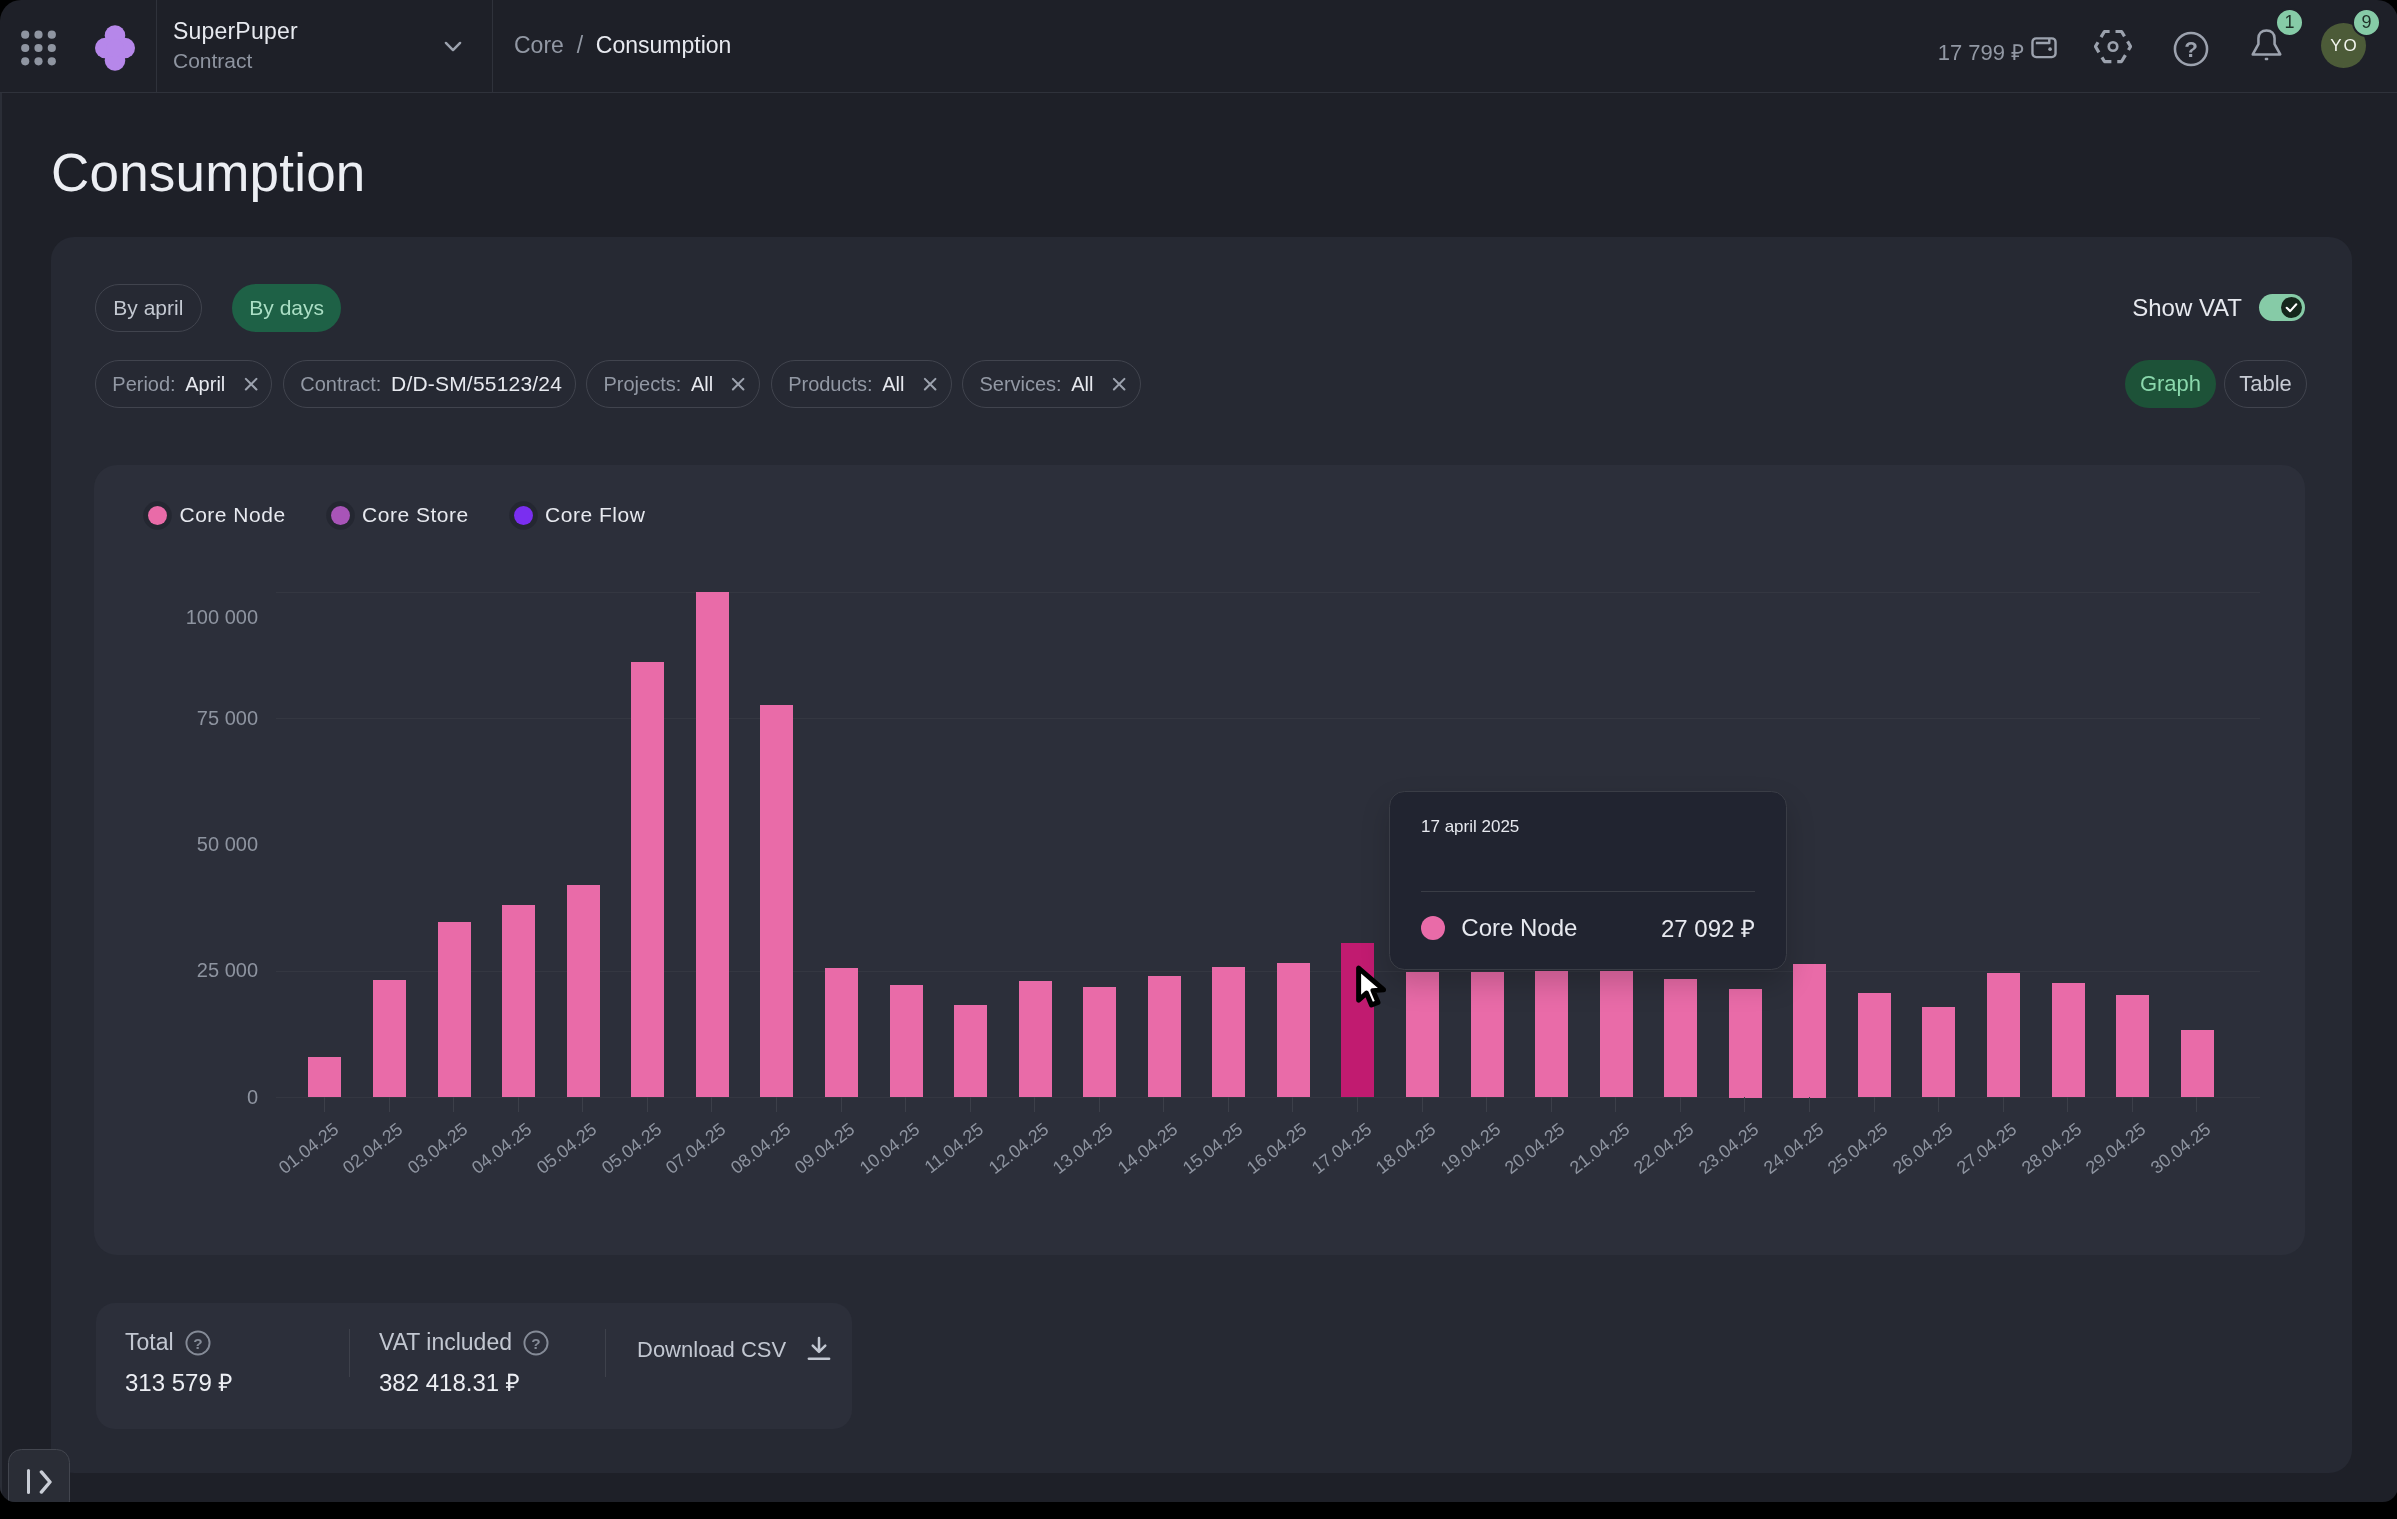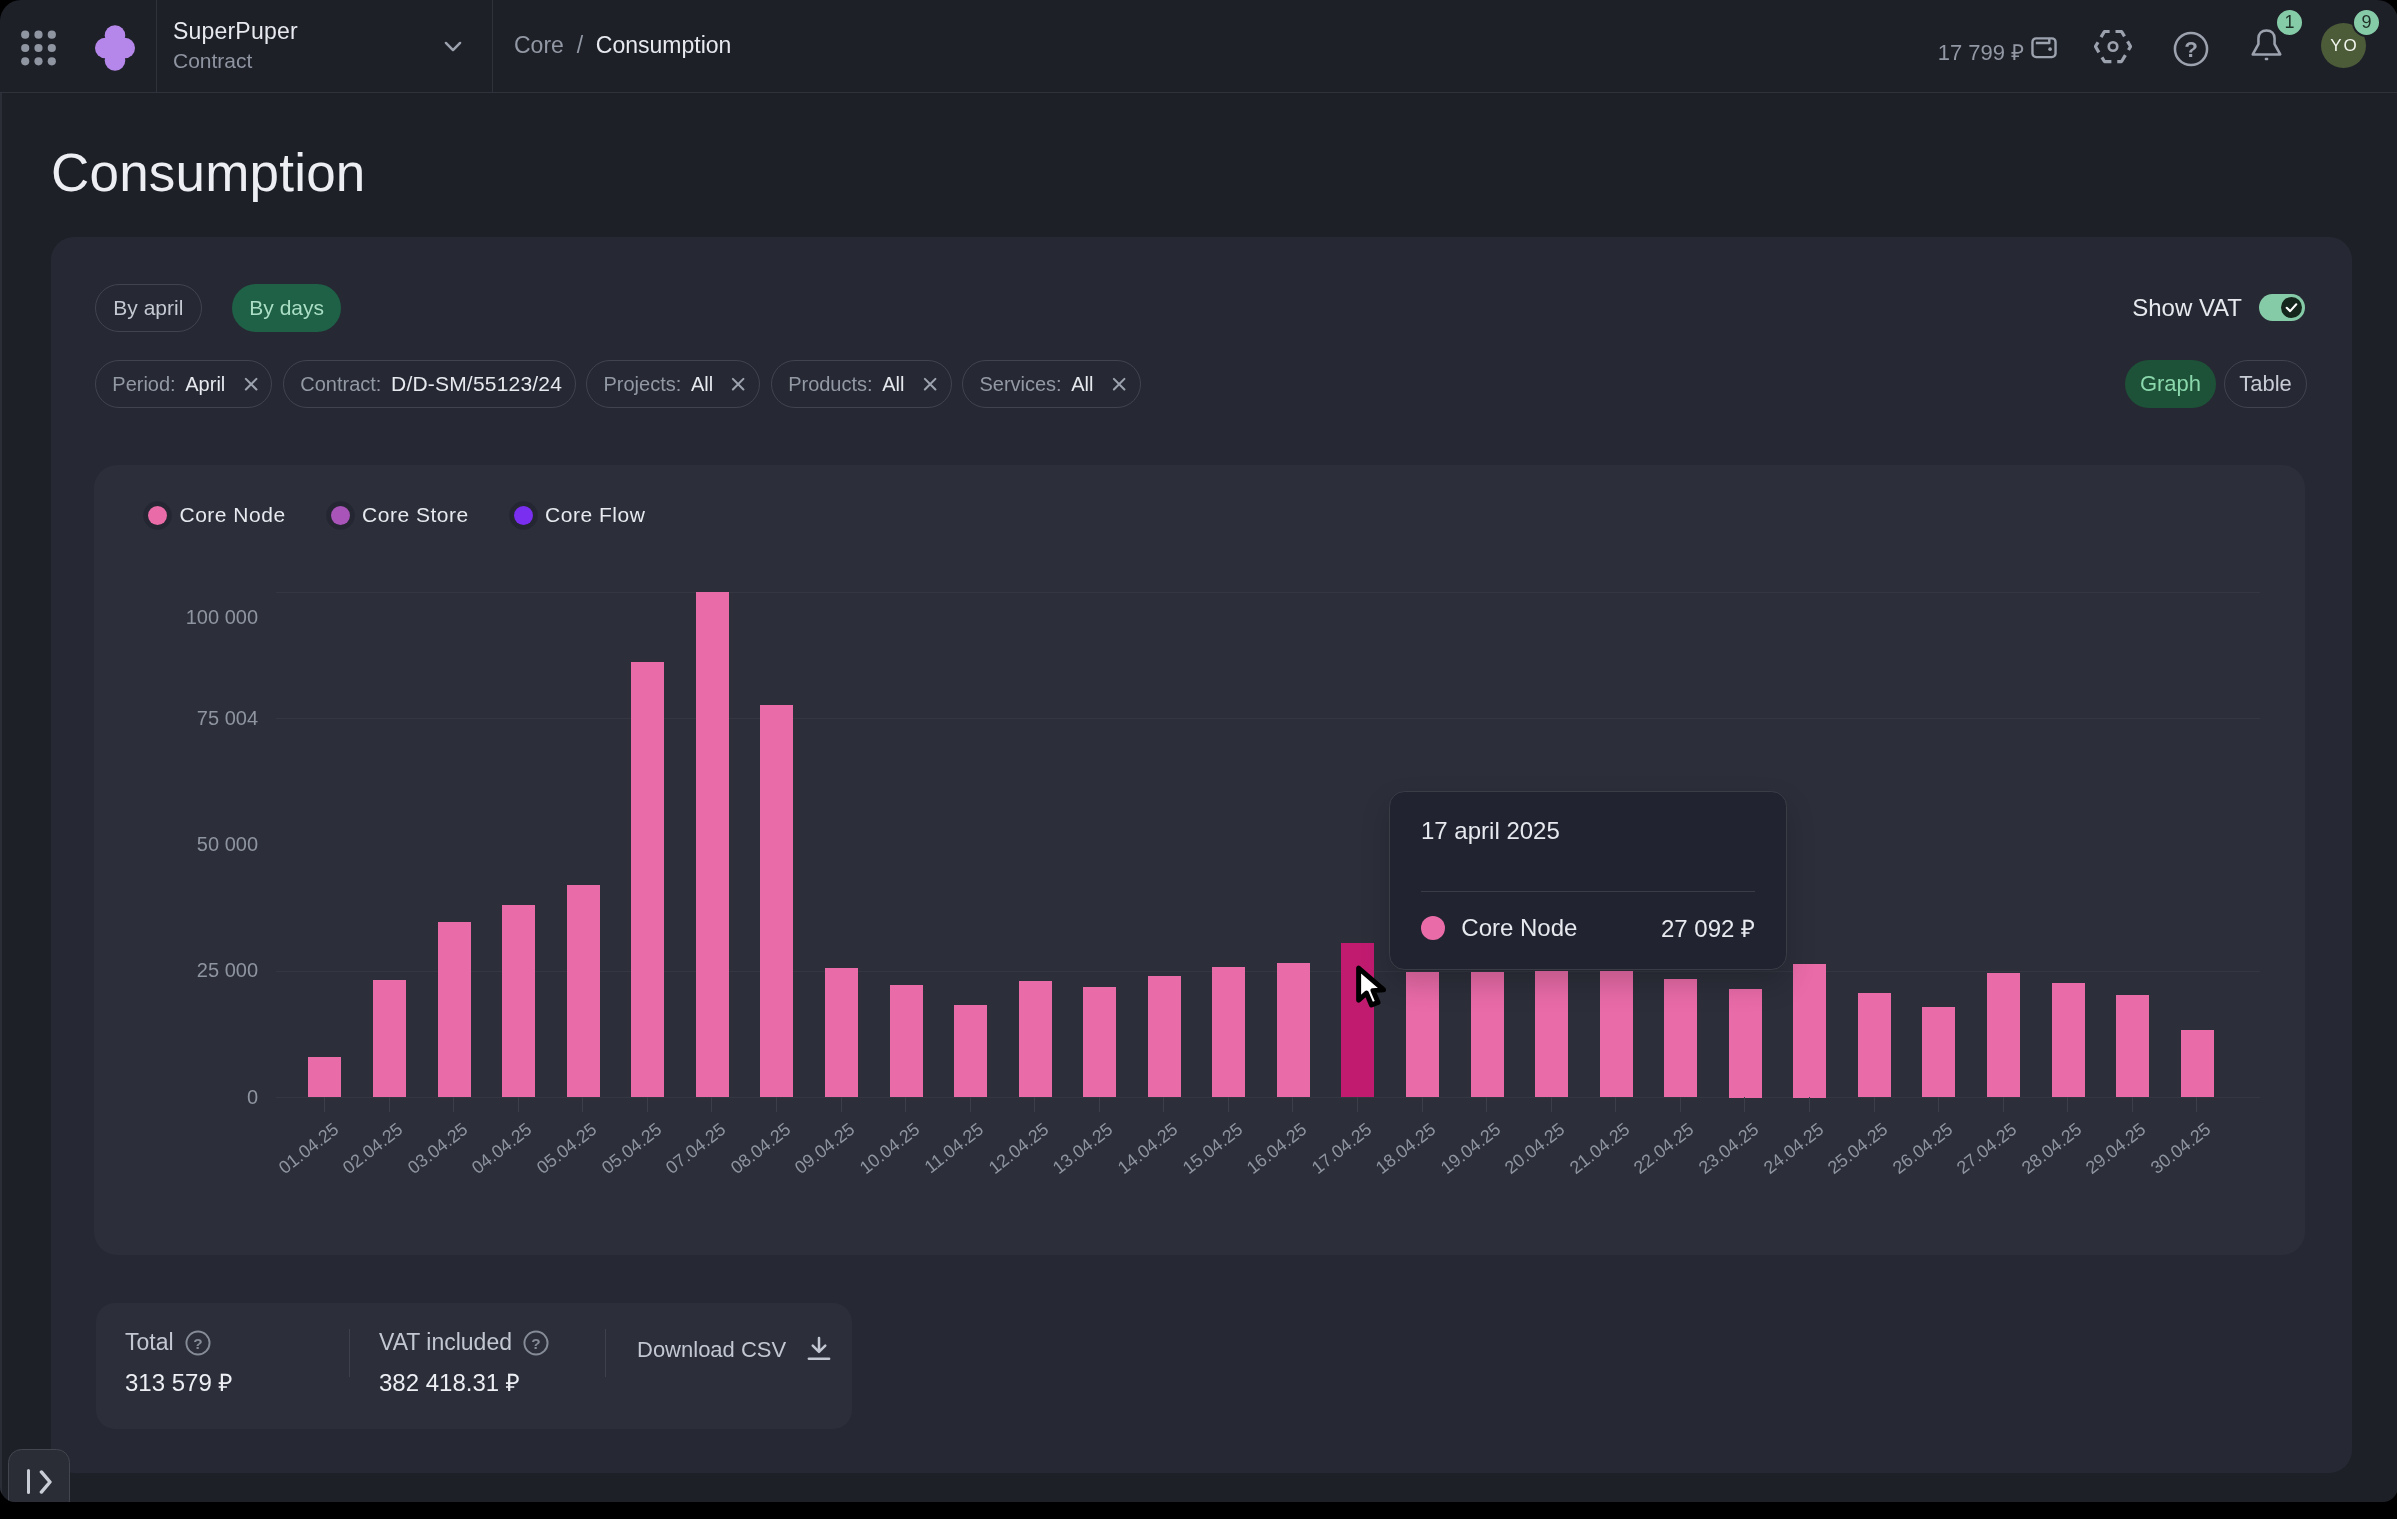--- a/index.html
+++ b/index.html
@@ -54,21 +54,21 @@
 .gline {position:absolute;left:276px;width:1984px;height:1px;background:#343741}
 .ylab {position:absolute;left:58px;width:200px;text-align:right;font-size:20px;color:#8E94A0;line-height:27px}
 .bar {position:absolute;width:33px}
 .tick {position:absolute;top:1097px;width:1.4px;height:15.4px;background:#3C3F49}
 .xlab {position:absolute;top:1119px;font-size:18px;color:#8E94A0;white-space:nowrap;
        transform:rotate(-38deg);transform-origin:100% 0}
 
 
 .tip {position:absolute;left:1389px;top:791px;width:398px;height:179px;border-radius:15.4px;
       background:#212430;border:1px solid #3A3D46;box-shadow:0 13.4px 29px rgba(0,0,0,.18)}
-.tip .t {position:absolute;left:31px;top:25px;font-size:24px;color:#E7E9EF}
+.tip .t {position:absolute;left:31px;top:25px;font-size:17px;color:#E7E9EF}
 .tip .d {position:absolute;left:31px;right:31px;top:99px;height:1px;background:#3A3D46}
 .tip .row {position:absolute;left:31px;right:31px;top:119px;display:flex;align-items:center;gap:16.3px;
            font-size:24px;color:#E7E9EF}
 .tip .val {margin-left:auto}
 
 
 .sum {position:absolute;left:96px;top:1303px;width:756px;height:126px;border-radius:19px;background:#2C2F3A}
 .slab {position:absolute;top:1329px;font-size:23px;color:#C2C7D1;display:flex;align-items:center;gap:11.5px}
 .sval {position:absolute;top:1365px;font-size:24px;font-weight:500;color:#EDEFF4}
 .sdiv {position:absolute;top:1329px;width:1px;height:48px;background:#3E414B}
@@ -197,21 +197,21 @@
 <div class="panel"></div>
 <div class="legend">
   <div class="litem"><div class="dot" style="background:#E96BA8"></div>Core Node</div>
   <div class="litem"><div class="dot" style="background:#A854B8"></div>Core Store</div>
   <div class="litem"><div class="dot" style="background:#7A2EF0"></div>Core Flow</div>
 </div>
 
 <div class="gline" style="top:592px"></div>
 <div class="ylab" style="top:604px">100 000</div>
 <div class="gline" style="top:718px"></div>
-<div class="ylab" style="top:705px">75 004</div>
+<div class="ylab" style="top:705px">75 000</div>
 <div class="ylab" style="top:831px">50 000</div>
 <div class="gline" style="top:971px"></div>
 <div class="ylab" style="top:957px">25 000</div>
 <div class="gline" style="top:1097px"></div>
 <div class="ylab" style="top:1084px">0</div>
 <div class="bar" style="left:308px;top:1057px;height:40px;background:#E96BA8"></div>
 <div class="tick" style="left:324px"></div>
 <div class="xlab" style="right:2068px">01.04.25</div>
 <div class="bar" style="left:373px;top:980px;height:117px;background:#E96BA8"></div>
 <div class="tick" style="left:389px"></div>

